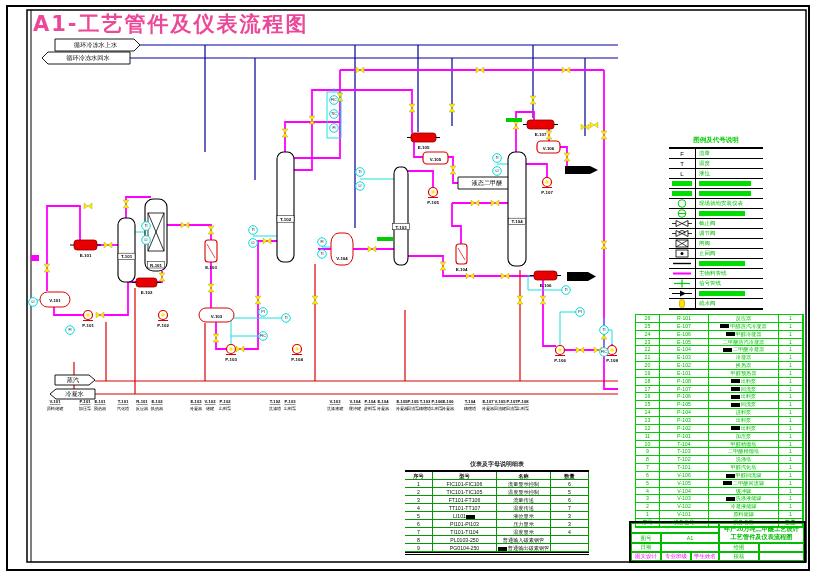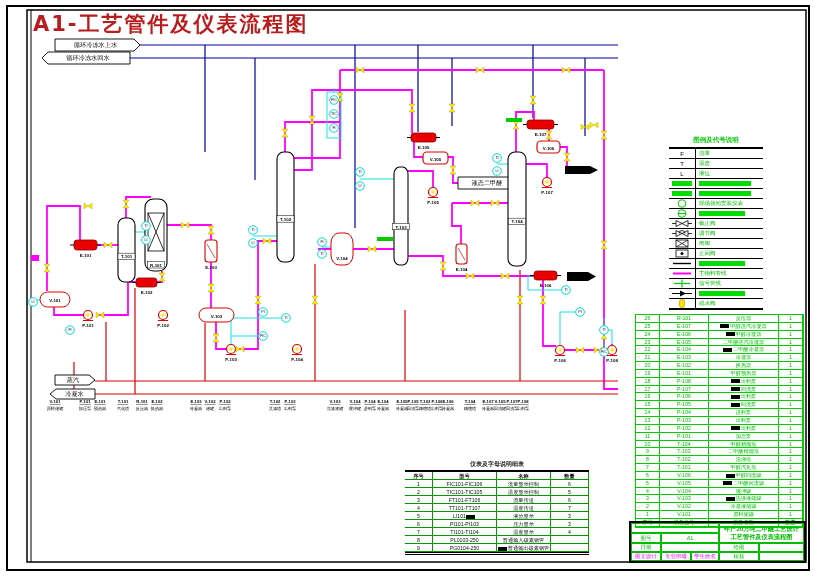--- a/index.html
+++ b/index.html
@@ -1,20 +1,20 @@
 <!DOCTYPE html>
 <html><head>
 <meta charset="utf-8">
 <style>
   html,body{margin:0;padding:0;background:#fff;}
   #sheet{position:relative;width:815px;height:576px;background:#ffffff;overflow:hidden;
          font-family:"Liberation Sans", sans-serif;}
   #diagram-svg{position:absolute;left:0;top:0;}
   .sheet-title{position:absolute;left:33px;top:10px;font-size:21px;font-weight:bold;
-    color:#b91c1c;letter-spacing:2px;font-family:"DejaVu Sans",sans-serif;white-space:nowrap;text-align:right;}
+    color:#ec4899;letter-spacing:2px;font-family:"DejaVu Sans",sans-serif;white-space:nowrap;text-align:right;}
   .watermark{position:absolute;left:298px;top:258px;font-size:38px;font-weight:bold;color:#141414;
     letter-spacing:22px;font-family:"DejaVu Serif",serif;white-space:nowrap;}
   
   #legend{position:absolute;left:669px;top:136px;width:94px;font-size:5.5px;color:#00bb00;}
   #legend .lg-title{text-align:center;font-size:6.5px;font-weight:bold;color:#00cc00;margin-bottom:2px;}
   #legend .lg-body{border-top:2px solid #000;border-bottom:2px solid #000;}
   #legend .lg-row{display:flex;align-items:center;height:9px;border-bottom:1.5px solid #000;}
   #legend .lg-row:last-child{border-bottom:none;}
   #legend .lg-sym{width:26px;height:9px;flex:none;border-right:1px solid #000;display:flex;align-items:center;justify-content:center;}
   #legend .lg-lab{flex:1;padding-left:3px;white-space:nowrap;overflow:hidden;}

